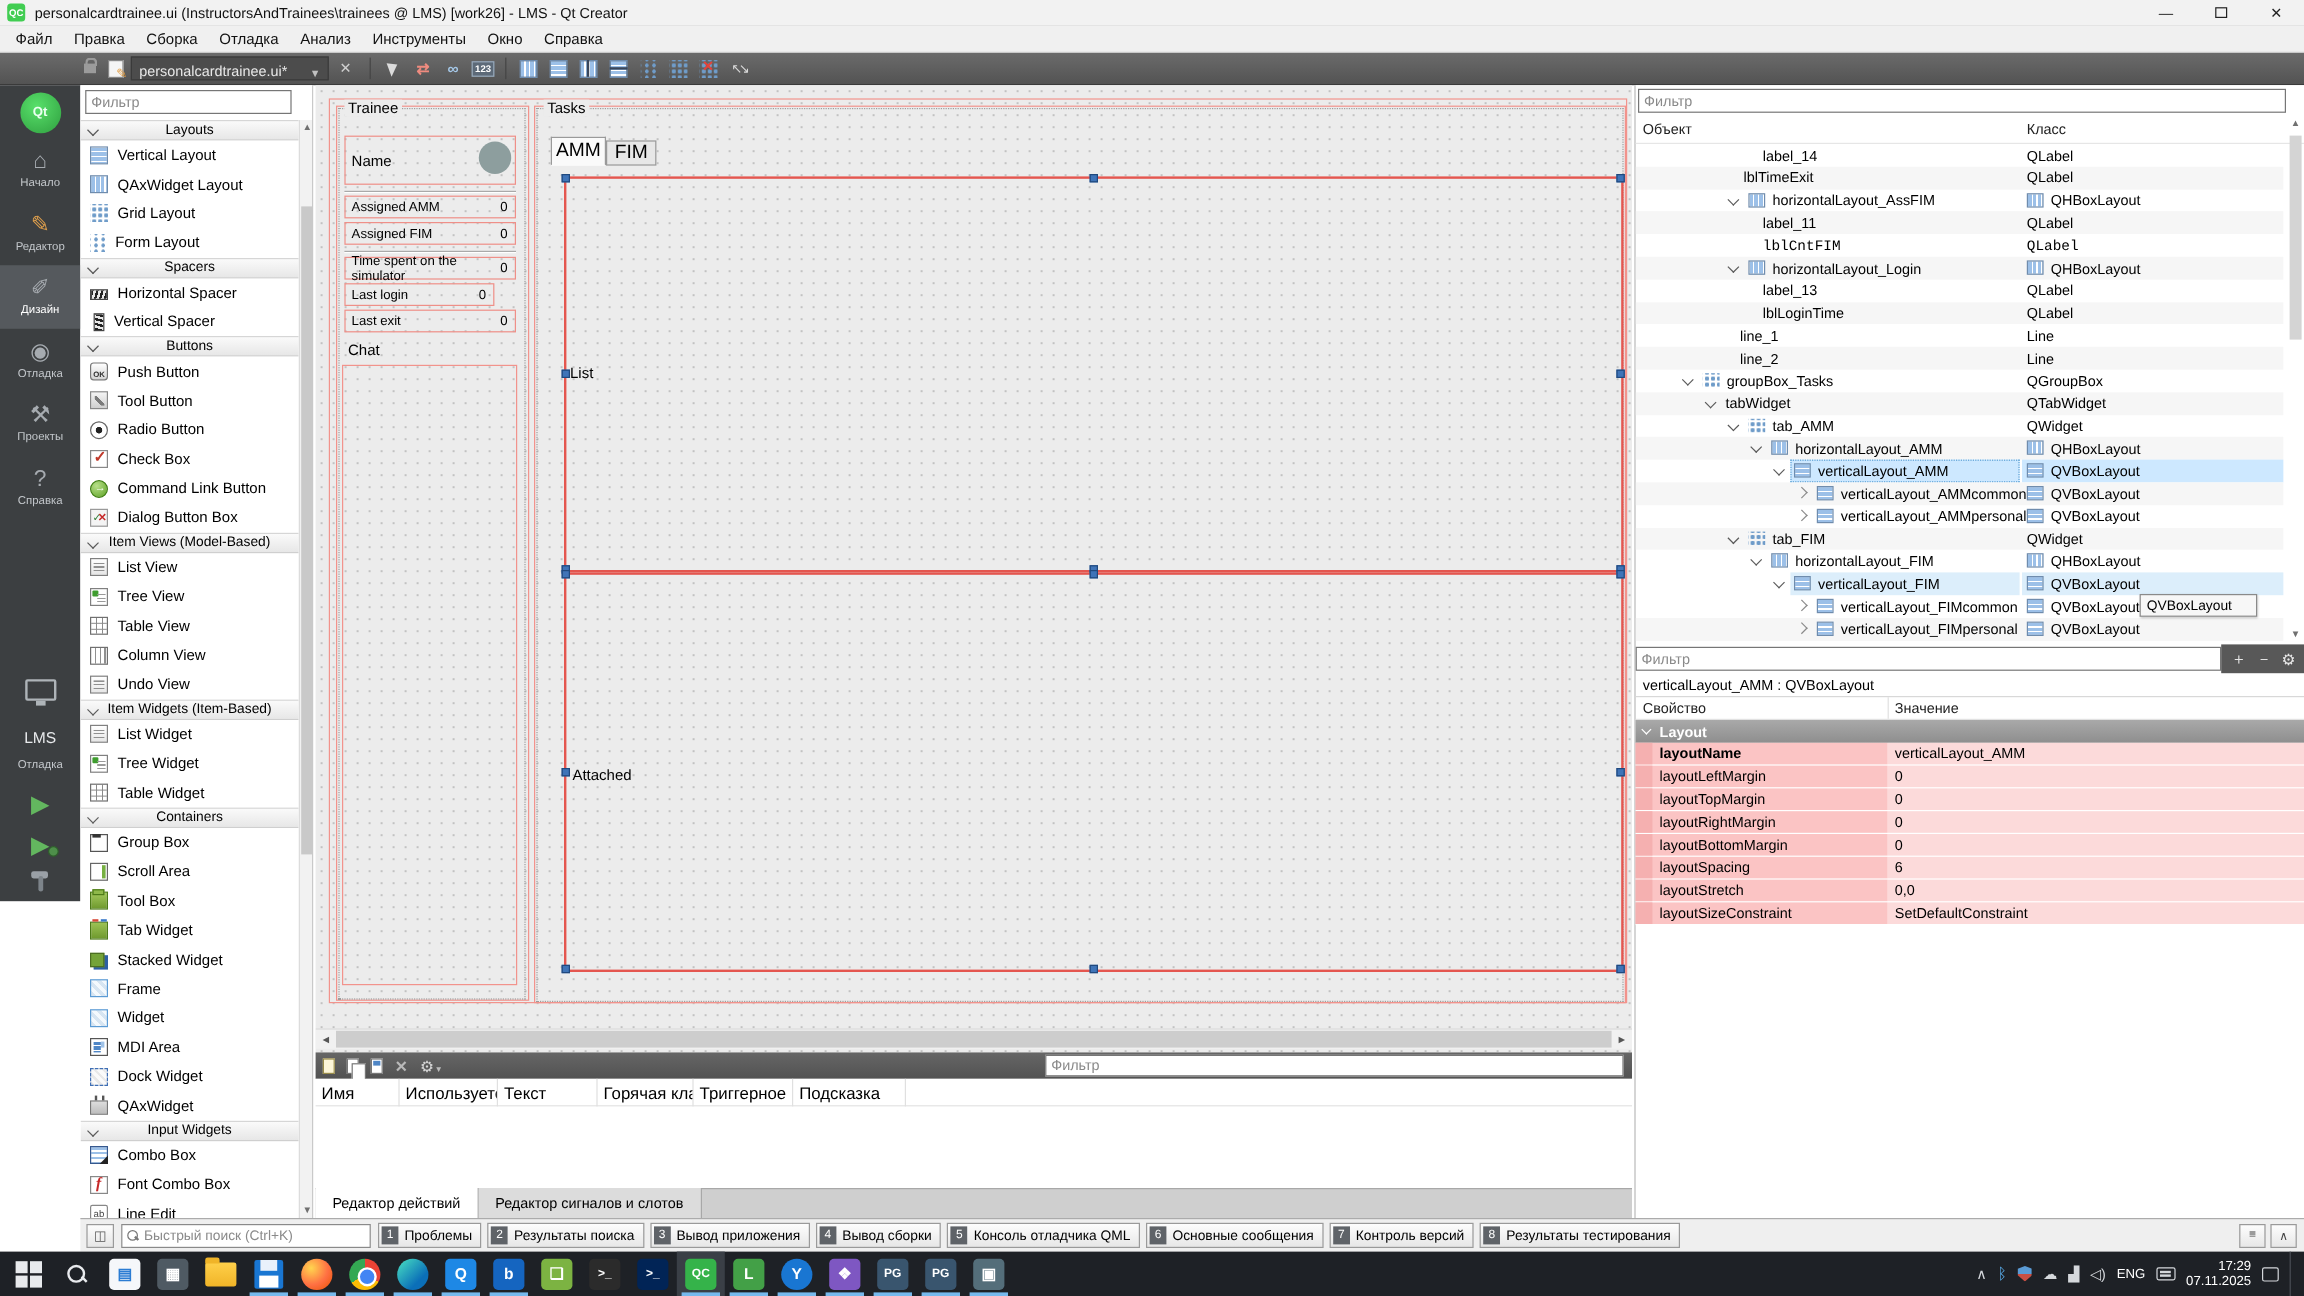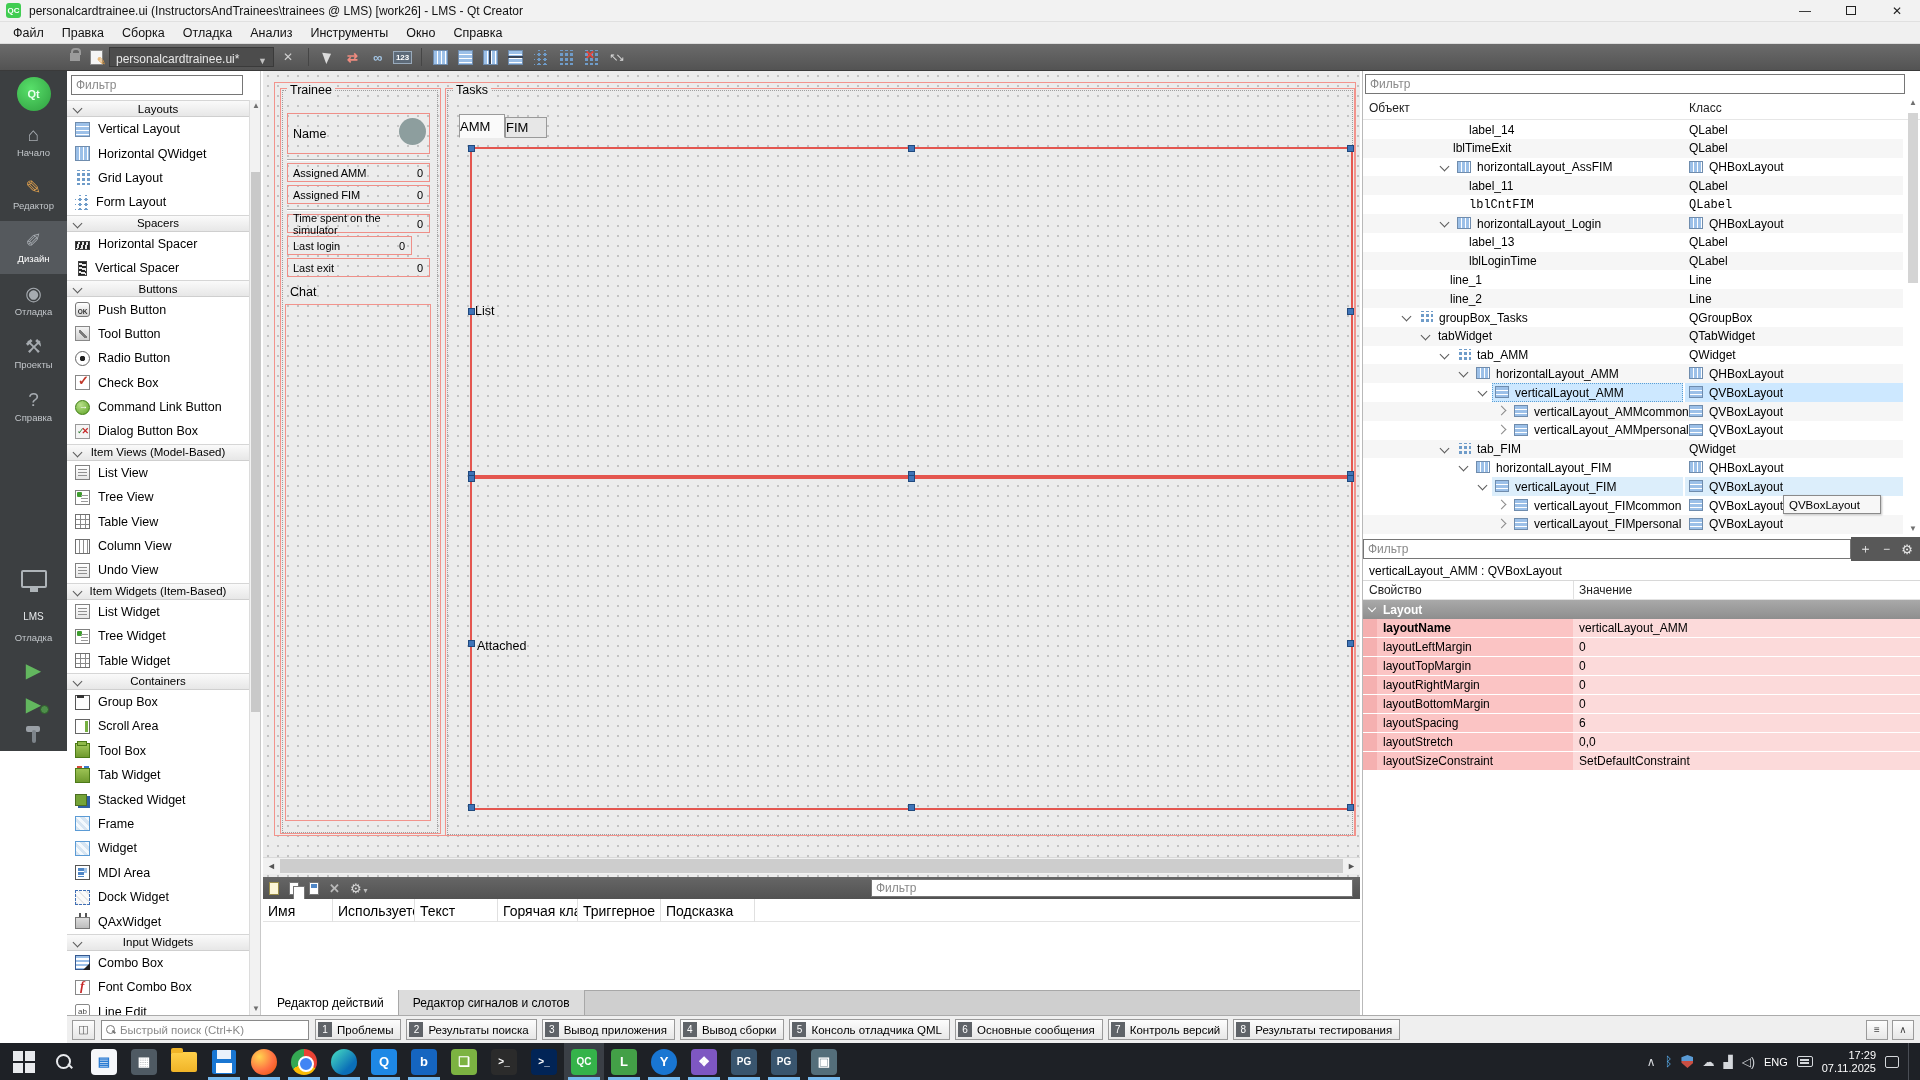--- a/index.html
+++ b/index.html
@@ -39,21 +39,21 @@
 #qtc-logo{width:34px;height:34px;margin:6px 0 4px;border-radius:50%;background:radial-gradient(circle at 40% 35%,#58e06a,#2f9e3f);display:flex;align-items:center;justify-content:center;color:#eafff0;font-weight:bold;font-size:11px}
 .mode{width:67px;height:53px;display:flex;flex-direction:column;align-items:center;justify-content:center;gap:2px}
 .mode .mico{font-size:19px;line-height:20px;color:#a6abb0}
 .mode .mlabel{font-size:9.5px;color:#c3c7cb}
 .mode.active{background:#55595d}
 .mode.active .mlabel{color:#fff}
 .mico.edit{color:#dd9e4c}
 #kit-box{margin-top:auto;width:67px;display:flex;flex-direction:column;align-items:center;gap:2px;padding:4px 0}
 .kit-screen{width:26px;height:18px;border:2px solid #aeb4b8;border-radius:2px;position:relative}
 .kit-screen::after{content:"";position:absolute;left:7px;bottom:-6px;width:8px;height:4px;background:#aeb4b8}
-.kit-label{font-size:10px;color:#e8eaec;margin-top:21px}
+.kit-label{font-size:13px;color:#e8eaec;margin-top:21px}
 .cfg-label{font-size:9.5px;color:#c3c7cb;padding:6px 0 10px}
 .runbtn{font-size:20px;color:#63b75f;height:34px;display:flex;align-items:center;justify-content:center;width:67px}
 .runbtn.debug{position:relative}
 .runbtn.debug::after{content:"";position:absolute;right:18px;bottom:7px;width:7px;height:7px;border-radius:50%;background:#4e8f4a;border:1px solid #2f5e2c}
 .hammer{width:22px;height:22px;position:relative;margin:2px 0 6px}
 .hammer::before{content:"";position:absolute;left:3px;top:3px;width:14px;height:6px;background:#9aa0a6;border-radius:2px}
 .hammer::after{content:"";position:absolute;left:9px;top:7px;width:4px;height:13px;background:#7d848a;border-radius:2px}
 
 #widgetbox{left:67px;top:71px;width:194px;height:944px;background:#fff;border-right:1px solid #c9c9c9;overflow:hidden}
 .filter-input{border:1px solid #767676;background:#fff;font-size:12px;padding:2px 4px;color:#222;font-family:"Liberation Sans",sans-serif}
@@ -121,21 +121,21 @@
 .chev.closed{transform:rotate(-45deg);border-color:#8a8a8a}
 
 #form-editor{left:263px;top:71px;width:1097px;height:806px;background-color:#ececec;background-image:radial-gradient(#c2c2c2 0.9px,transparent 1.1px);background-size:10px 10px;overflow:hidden}
 .redthin{position:absolute;border:1px solid #f2938c}
 .dotgroup{position:absolute;border:1px dotted #9e9e9e}
 .gtitle{position:absolute;font-size:12.5px;background:#ececec;padding:0 3px}
 .fe-row{position:absolute;border:1px solid #ef8f88;display:flex;align-items:center;justify-content:space-between;padding:0 5px;font-size:11px}
 .fe-row .v{padding-right:1px}
 .divider{position:absolute;height:2px;border-top:1px solid #a9a9a9;border-bottom:1px solid #fff}
 .avatar{position:absolute;width:27px;height:27px;border-radius:50%;background:#8d9e9e}
-.ftab{position:absolute;border:1px solid #9a9a9a;display:flex;align-items:center;justify-content:flex-start;font-size:13px}
+.ftab{position:absolute;border:1px solid #9a9a9a;display:flex;align-items:center;justify-content:center;font-size:16px}
 .ftab.active{background:#fafafa;border-bottom:1px solid #fafafa}
 .ftab.inactive{background:#e7e7e7}
 .selrect{position:absolute;border:2px solid #e4564f}
 .handle{position:absolute;width:7px;height:7px;background:#3f74b8;border:1px solid #20497e}
 .fe-label{position:absolute;font-size:12.5px}
 #fe-hscroll{position:absolute;left:0;top:786px;width:1097px;height:17px;background:#f1f1f1;border-top:1px solid #d9d9d9}
 #fe-hscroll .thumb{position:absolute;left:17px;right:17px;top:1px;bottom:1px;background:#cdcdcd}
 .harrow{position:absolute;top:0;width:17px;height:17px;color:#555;font-size:9px;text-align:center;line-height:17px}
 
 #action-panel{left:263px;top:877px;width:1097px;height:138px;background:#fff}
@@ -354,21 +354,21 @@
         <div class="wb-sec">
           <span class="chev"></span>
           <span>Layouts</span>
         </div>
         <div class="wb-item">
           <span class="wi wi-vl"></span>
           <span>Vertical Layout</span>
         </div>
         <div class="wb-item">
           <span class="wi wi-hl"></span>
-          <span>Horizontal QWidget</span>
+          <span>QAxWidget Layout</span>
         </div>
         <div class="wb-item">
           <span class="wi wi-gr"></span>
           <span>Grid Layout</span>
         </div>
         <div class="wb-item">
           <span class="wi wi-fo"></span>
           <span>Form Layout</span>
         </div>
         <div class="wb-sec">

